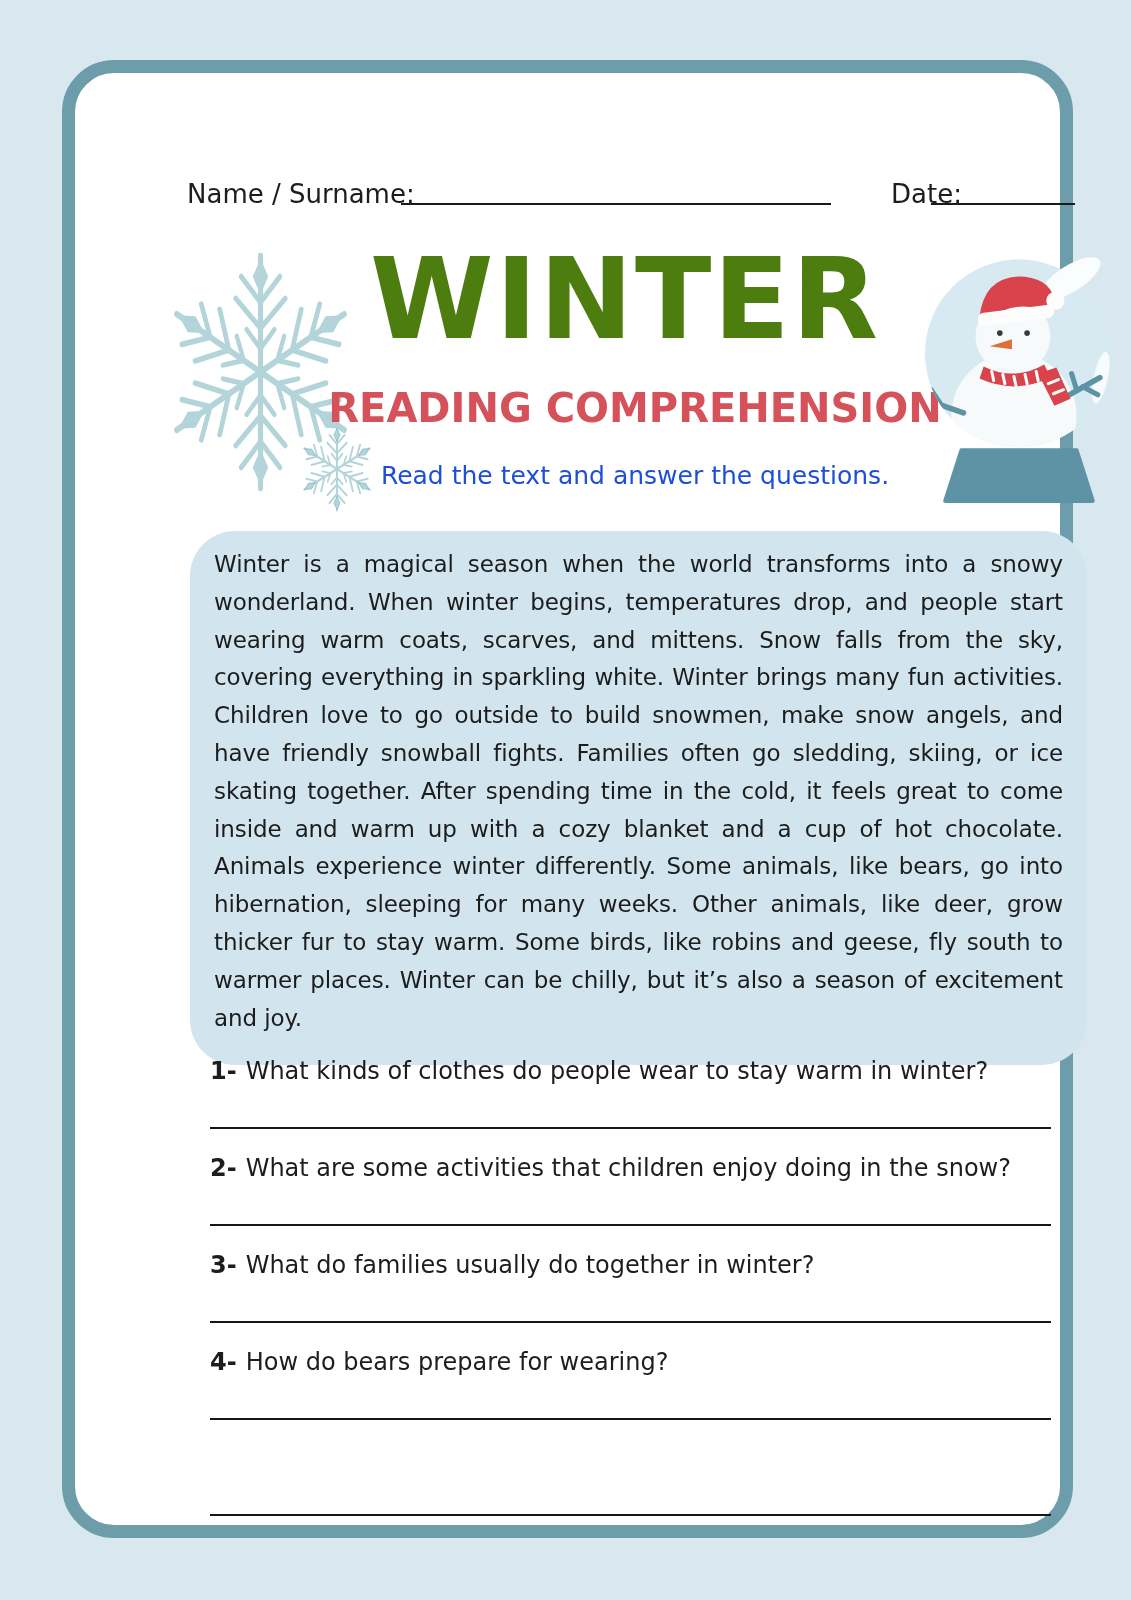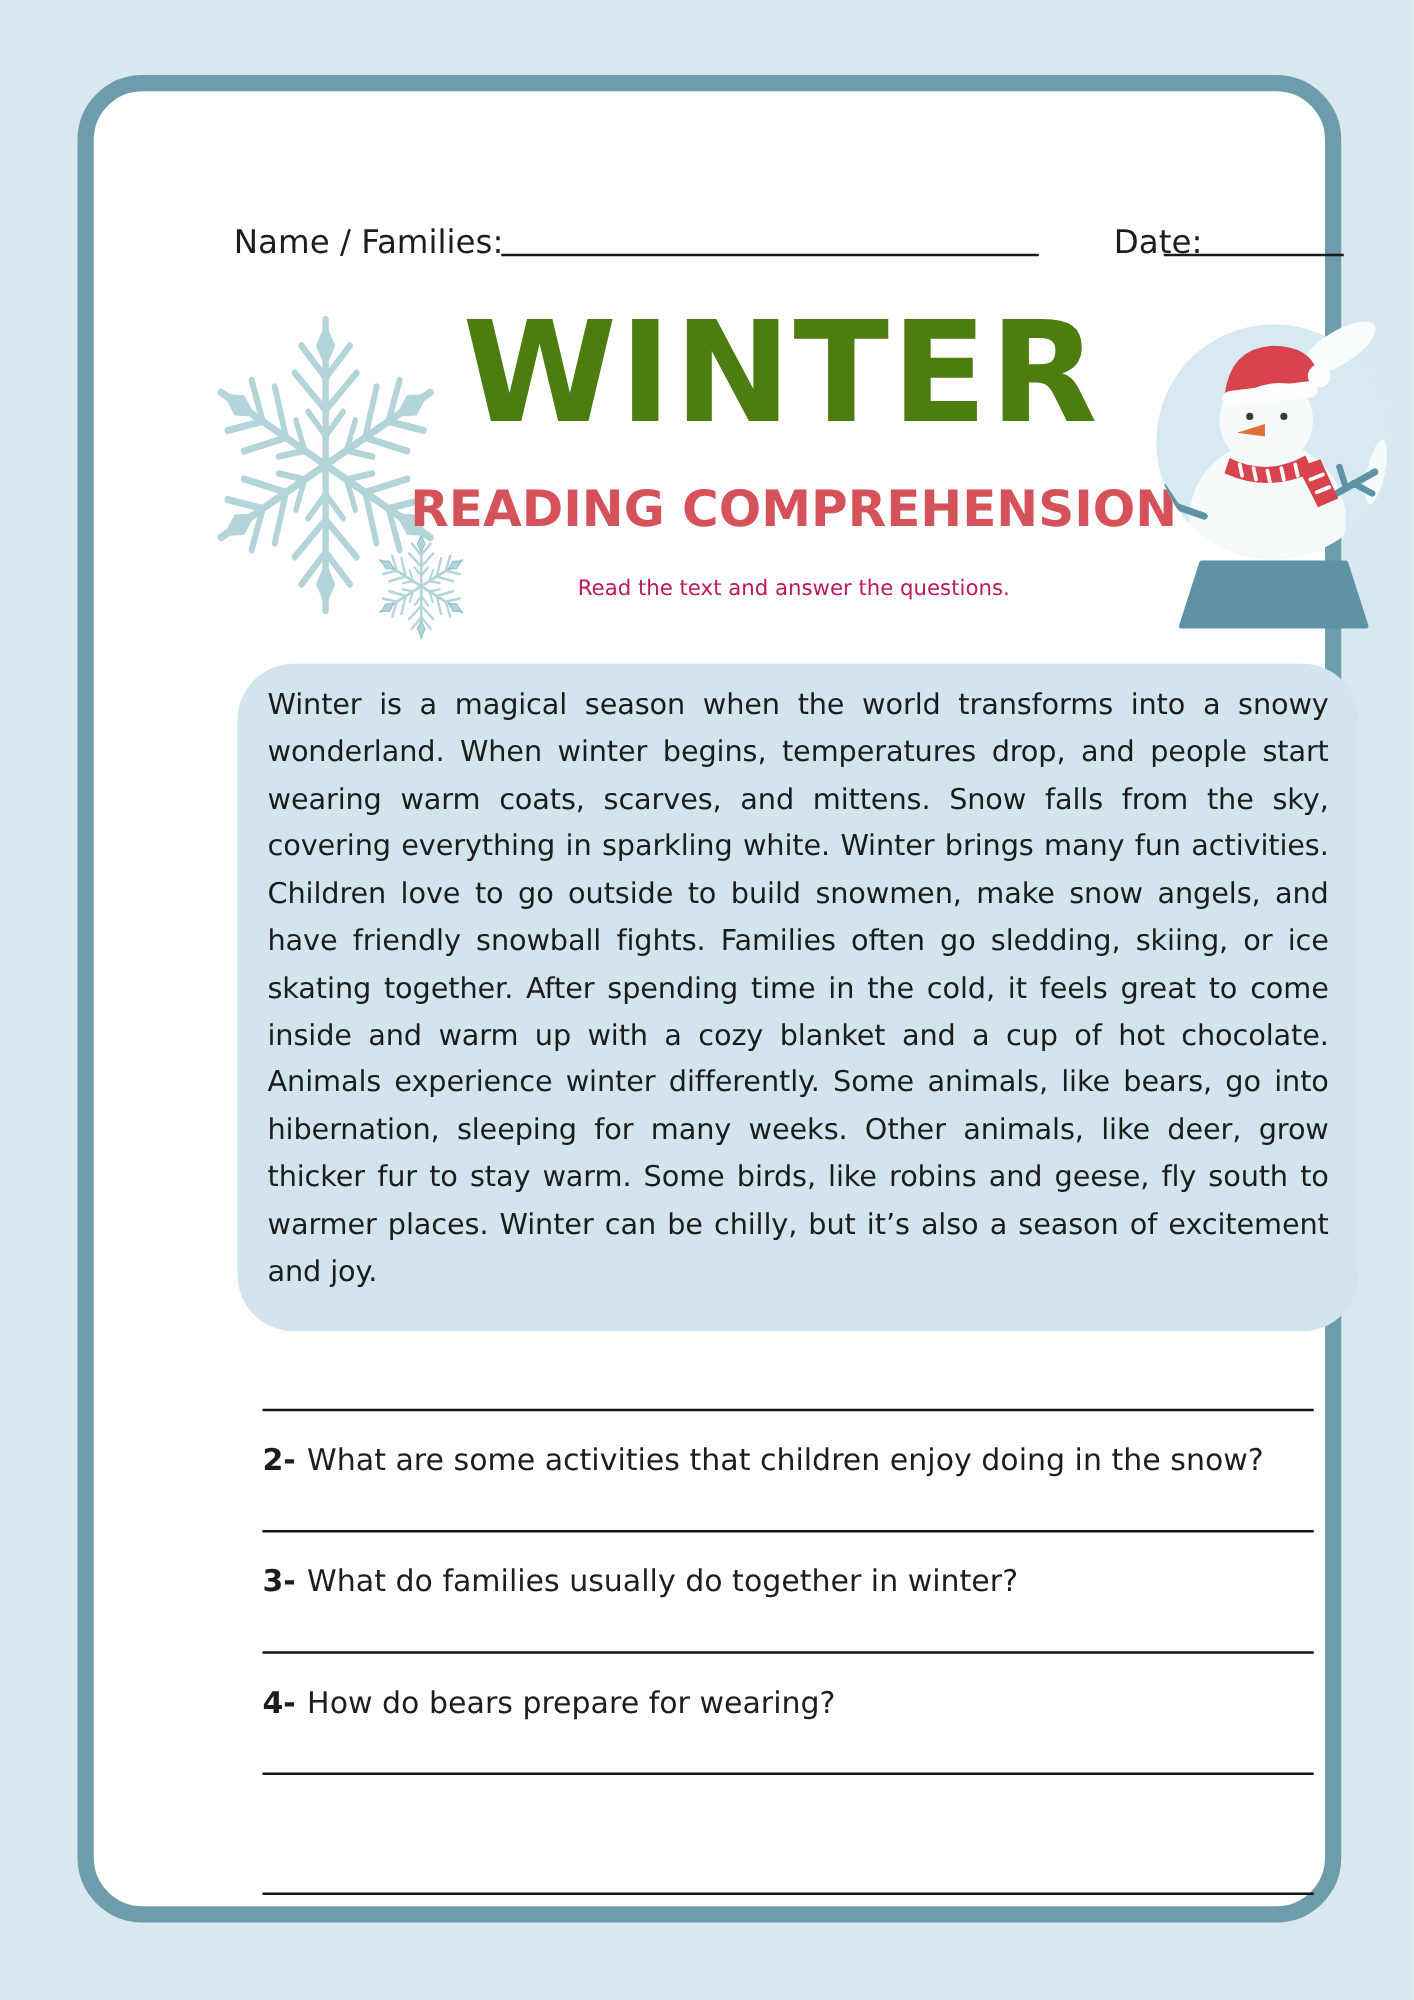--- a/index.html
+++ b/index.html
@@ -25,21 +25,21 @@
     position:absolute; left:278px; top:168px; width:544px; text-align:center;
     font-size:112px; line-height:1.05; font-weight:800; color:#4d7c0f;
     letter-spacing:2px; white-space:nowrap;
   }
   .title-sub {
     position:absolute; left:240px; top:300px; width:640px; text-align:center;
     font-size:40px; font-weight:800; color:#d5525b; letter-spacing:0px; white-space:nowrap;margin-top:12px;
   }
   .instruction {
     position:absolute; left:280px; top:388px; width:560px; text-align:center;
-    font-size:17px; color:#be185d;
+    font-size:25px; color:#1d4ed8;
   }
   .flake-big   { position:absolute; left:78px;  top:170px; }
   .flake-small { position:absolute; left:220px; top:350px; }
   .snow-globe  { position:absolute; left:848px; top:163px; }
   
   .passage-box {
     position:absolute; left:115px; top:458px; width:897px; min-height:494px;
     background:#d2e5ee; border-radius:45px; padding:15px 24px 28px 24px;
   }
   .passage-text {
@@ -55,21 +55,21 @@
   .q3 { top:1178px; } .l3 { top:1247px; }
   .q4 { top:1275px; } .l4 { top:1344px; }
   .q5 { top:1372px; } .l5 { top:1440px; }
   svg .stroke-flake { fill:none; stroke-linecap:round; }
 </style>
 </head>
 <body>
 
 <div class="card">
 
-  <span class="name-label">Name / Families:</span>
+  <span class="name-label">Name / Surname:</span>
   <div class="name-line"></div>
   <span class="date-label">Date:</span>
   <div class="date-line"></div>
 
   <svg class="flake-big" width="215" height="258" viewBox="0 0 100 100" preserveAspectRatio="none">
     <defs>
       <g id="arm">
         <line class="stroke-flake" x1="50" y1="50" x2="50" y2="5" stroke="#b3d5da" stroke-width="2.4"></line>
         <path d="M50 6 L46.4 13 L50 20 L53.6 13 Z" fill="#b3d5da"></path>
         <line class="stroke-flake" x1="50" y1="23" x2="41" y2="13" stroke="#b3d5da" stroke-width="2.2"></line>
@@ -136,20 +136,23 @@
         <line x1="129" y1="156" x2="139" y2="152"></line>
       </g>
     </g>
     <path d="M22 262 L168 262 L152 212 L38 212 Z" fill="#5d93a4" stroke="#5d93a4" stroke-width="4" stroke-linejoin="round"></path>
   </svg>
 
   <div class="passage-box">
     <div class="passage-text">Winter is a magical season when the world transforms into a snowy wonderland. When winter begins, temperatures drop, and people start wearing warm coats, scarves, and mittens. Snow falls from the sky, covering everything in sparkling white. Winter brings many fun activities. Children love to go outside to build snowmen, make snow angels, and have friendly snowball fights. Families often go sledding, skiing, or ice skating together. After spending time in the cold, it feels great to come inside and warm up with a cozy blanket and a cup of hot chocolate. Animals experience winter differently. Some animals, like bears, go into hibernation, sleeping for many weeks. Other animals, like deer, grow thicker fur to stay warm. Some birds, like robins and geese, fly south to warmer places. Winter can be chilly, but it’s also a season of excitement and joy.</div>
   </div>
 
+  <div class="question q1">
+    <span class="qnum">1-</span><span>What kinds of clothes do people wear to stay warm in winter?</span>
+  </div>
   <div class="answer-line l1"></div>
 
   <div class="question q2">
     <span class="qnum">2-</span><span>What are some activities that children enjoy doing in the snow?</span>
   </div>
   <div class="answer-line l2"></div>
 
   <div class="question q3">
     <span class="qnum">3-</span><span>What do families usually do together in winter?</span>
   </div>

